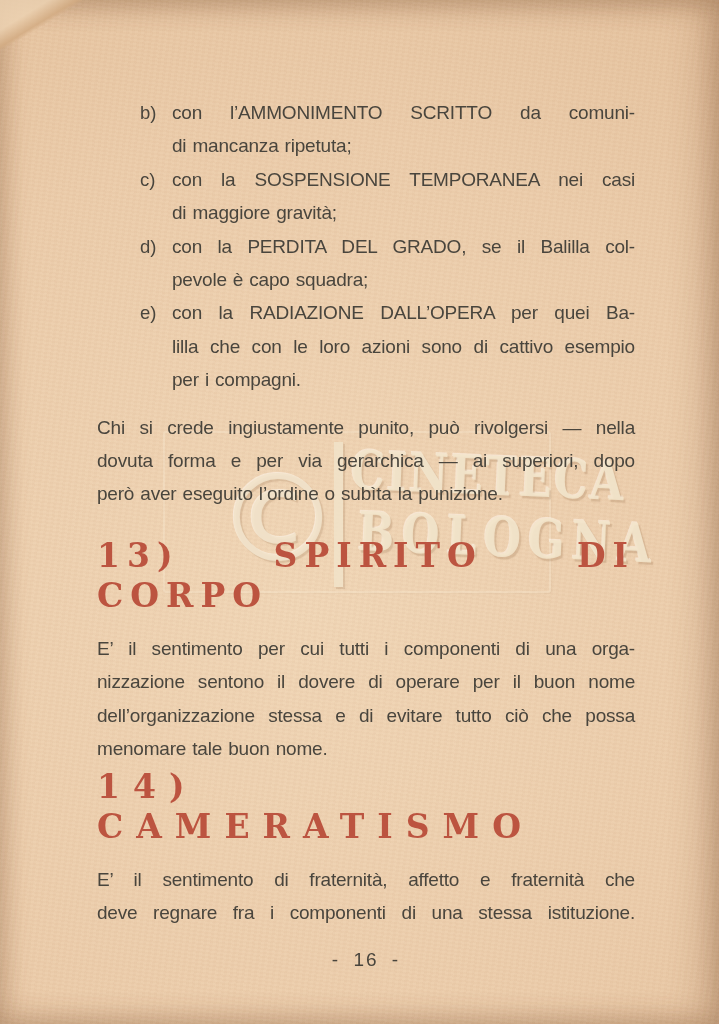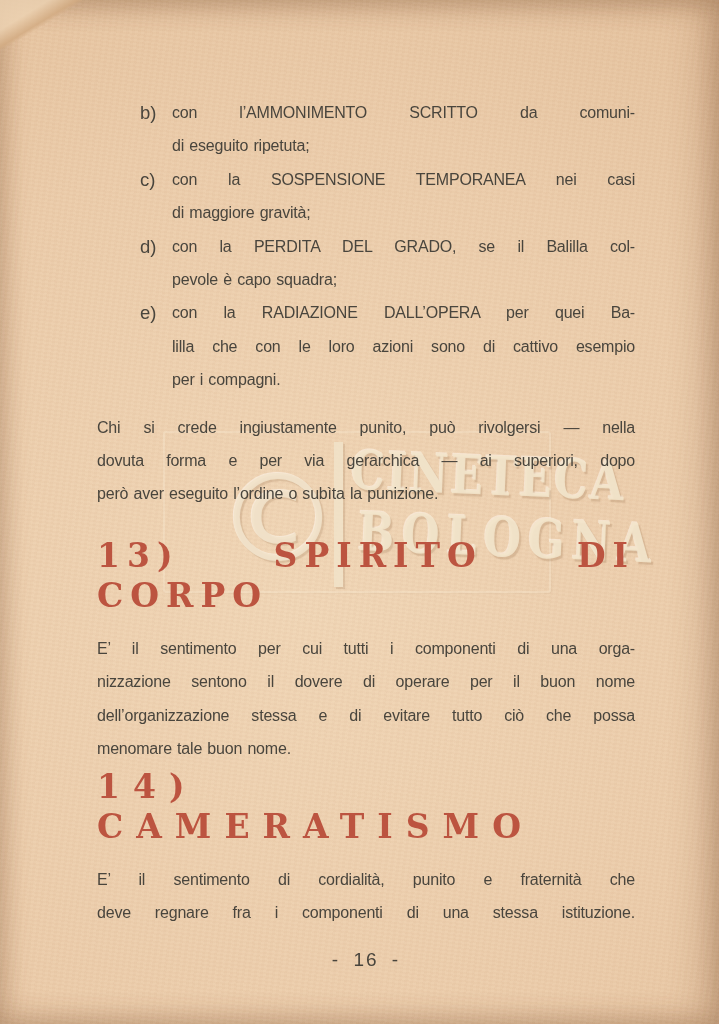--- a/index.html
+++ b/index.html
@@ -57,21 +57,21 @@
     color:rgba(243,229,203,0.88);
     text-shadow:2px 2px 1px rgba(140,100,65,0.22), -1px -1px 0 rgba(255,250,242,0.50);
     white-space:nowrap;
   }
   .wm-line1{font-size:44px;line-height:50px;letter-spacing:2px;}
   .wm-line2{font-size:44px;line-height:50px;letter-spacing:7px;margin-left:10px;}
 
   
   .content{position:absolute;left:97px;top:0;width:538px;z-index:3;}
   .ln{
-    font-size:16px;line-height:33.4px;letter-spacing:-0.2px;
+    font-size:19px;line-height:33.4px;letter-spacing:-0.2px;
     word-spacing:1px;white-space:normal;
   }
   .j{text-align:justify;text-align-last:justify;}
   .list{margin-top:96px;}
   .item{display:flex;}
   .marker{flex:0 0 32px;margin-left:43px;font-size:18.5px;line-height:33.4px;}
   .itext{flex:1;min-width:0;}
   .para{margin-top:14px;}
   .heading{
     font-family:"DejaVu Serif", serif;font-weight:bold;
@@ -104,21 +104,21 @@
   </div>
 
   <div class="content">
 
     <div class="list">
 
       <div class="item">
         <div class="marker">b)</div>
         <div class="itext">
           <div class="ln j">con l’AMMONIMENTO SCRITTO da comuni-</div>
-          <div class="ln">di eseguito ripetuta;</div>
+          <div class="ln">di mancanza ripetuta;</div>
         </div>
       </div>
 
       <div class="item">
         <div class="marker">c)</div>
         <div class="itext">
           <div class="ln j">con la SOSPENSIONE TEMPORANEA nei casi</div>
           <div class="ln">di maggiore gravità;</div>
         </div>
       </div>
@@ -154,21 +154,21 @@
         <div class="ln j">E’ il sentimento per cui tutti i componenti di una orga-</div>
         <div class="ln j">nizzazione sentono il dovere di operare per il buon nome</div>
         <div class="ln j">dell’organizzazione stessa e di evitare tutto ciò che possa</div>
         <div class="ln">menomare tale buon nome.</div>
       </div>
     </div>
 
     <div class="section">
       <div class="heading h14">14) CAMERATISMO</div>
       <div class="sbody">
-        <div class="ln j">E’ il sentimento di cordialità, punito e fraternità che</div>
+        <div class="ln j">E’ il sentimento di fraternità, affetto e fraternità che</div>
         <div class="ln j">deve regnare fra i componenti di una stessa istituzione.</div>
       </div>
     </div>
 
     <div class="pagenum">- 16 -</div>
 
   </div>
 </div>
 
 </body></html>

